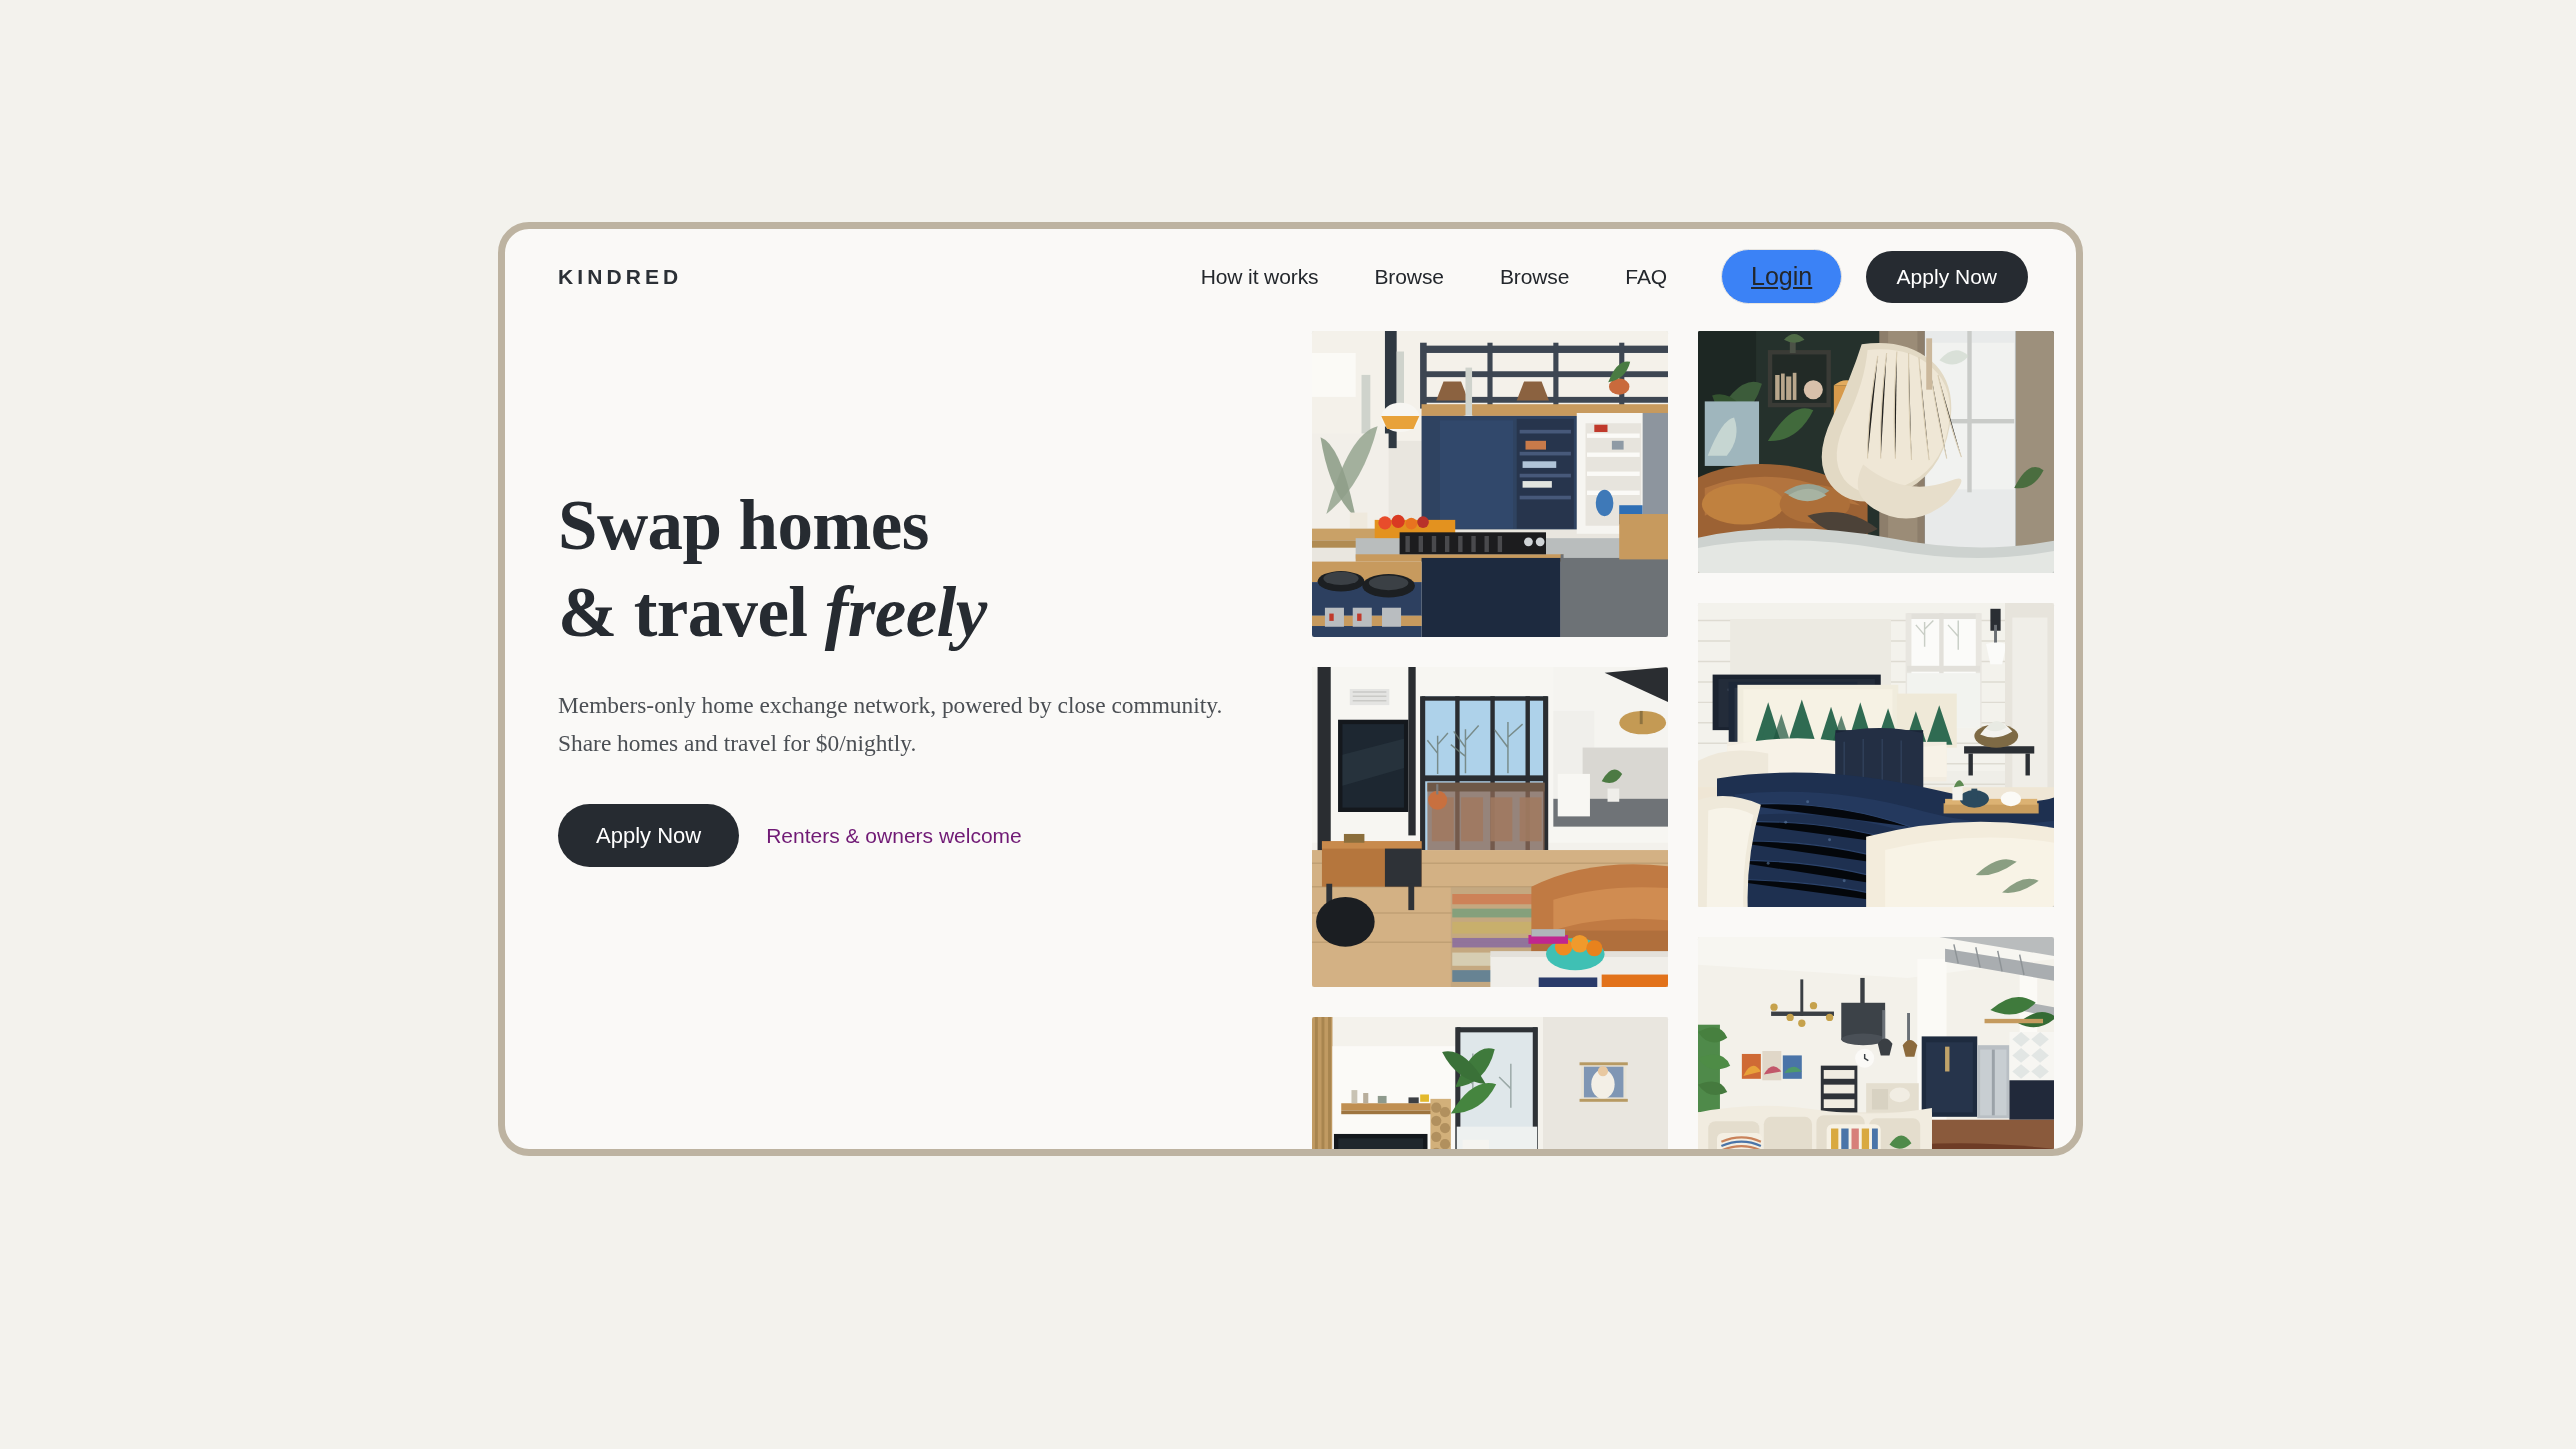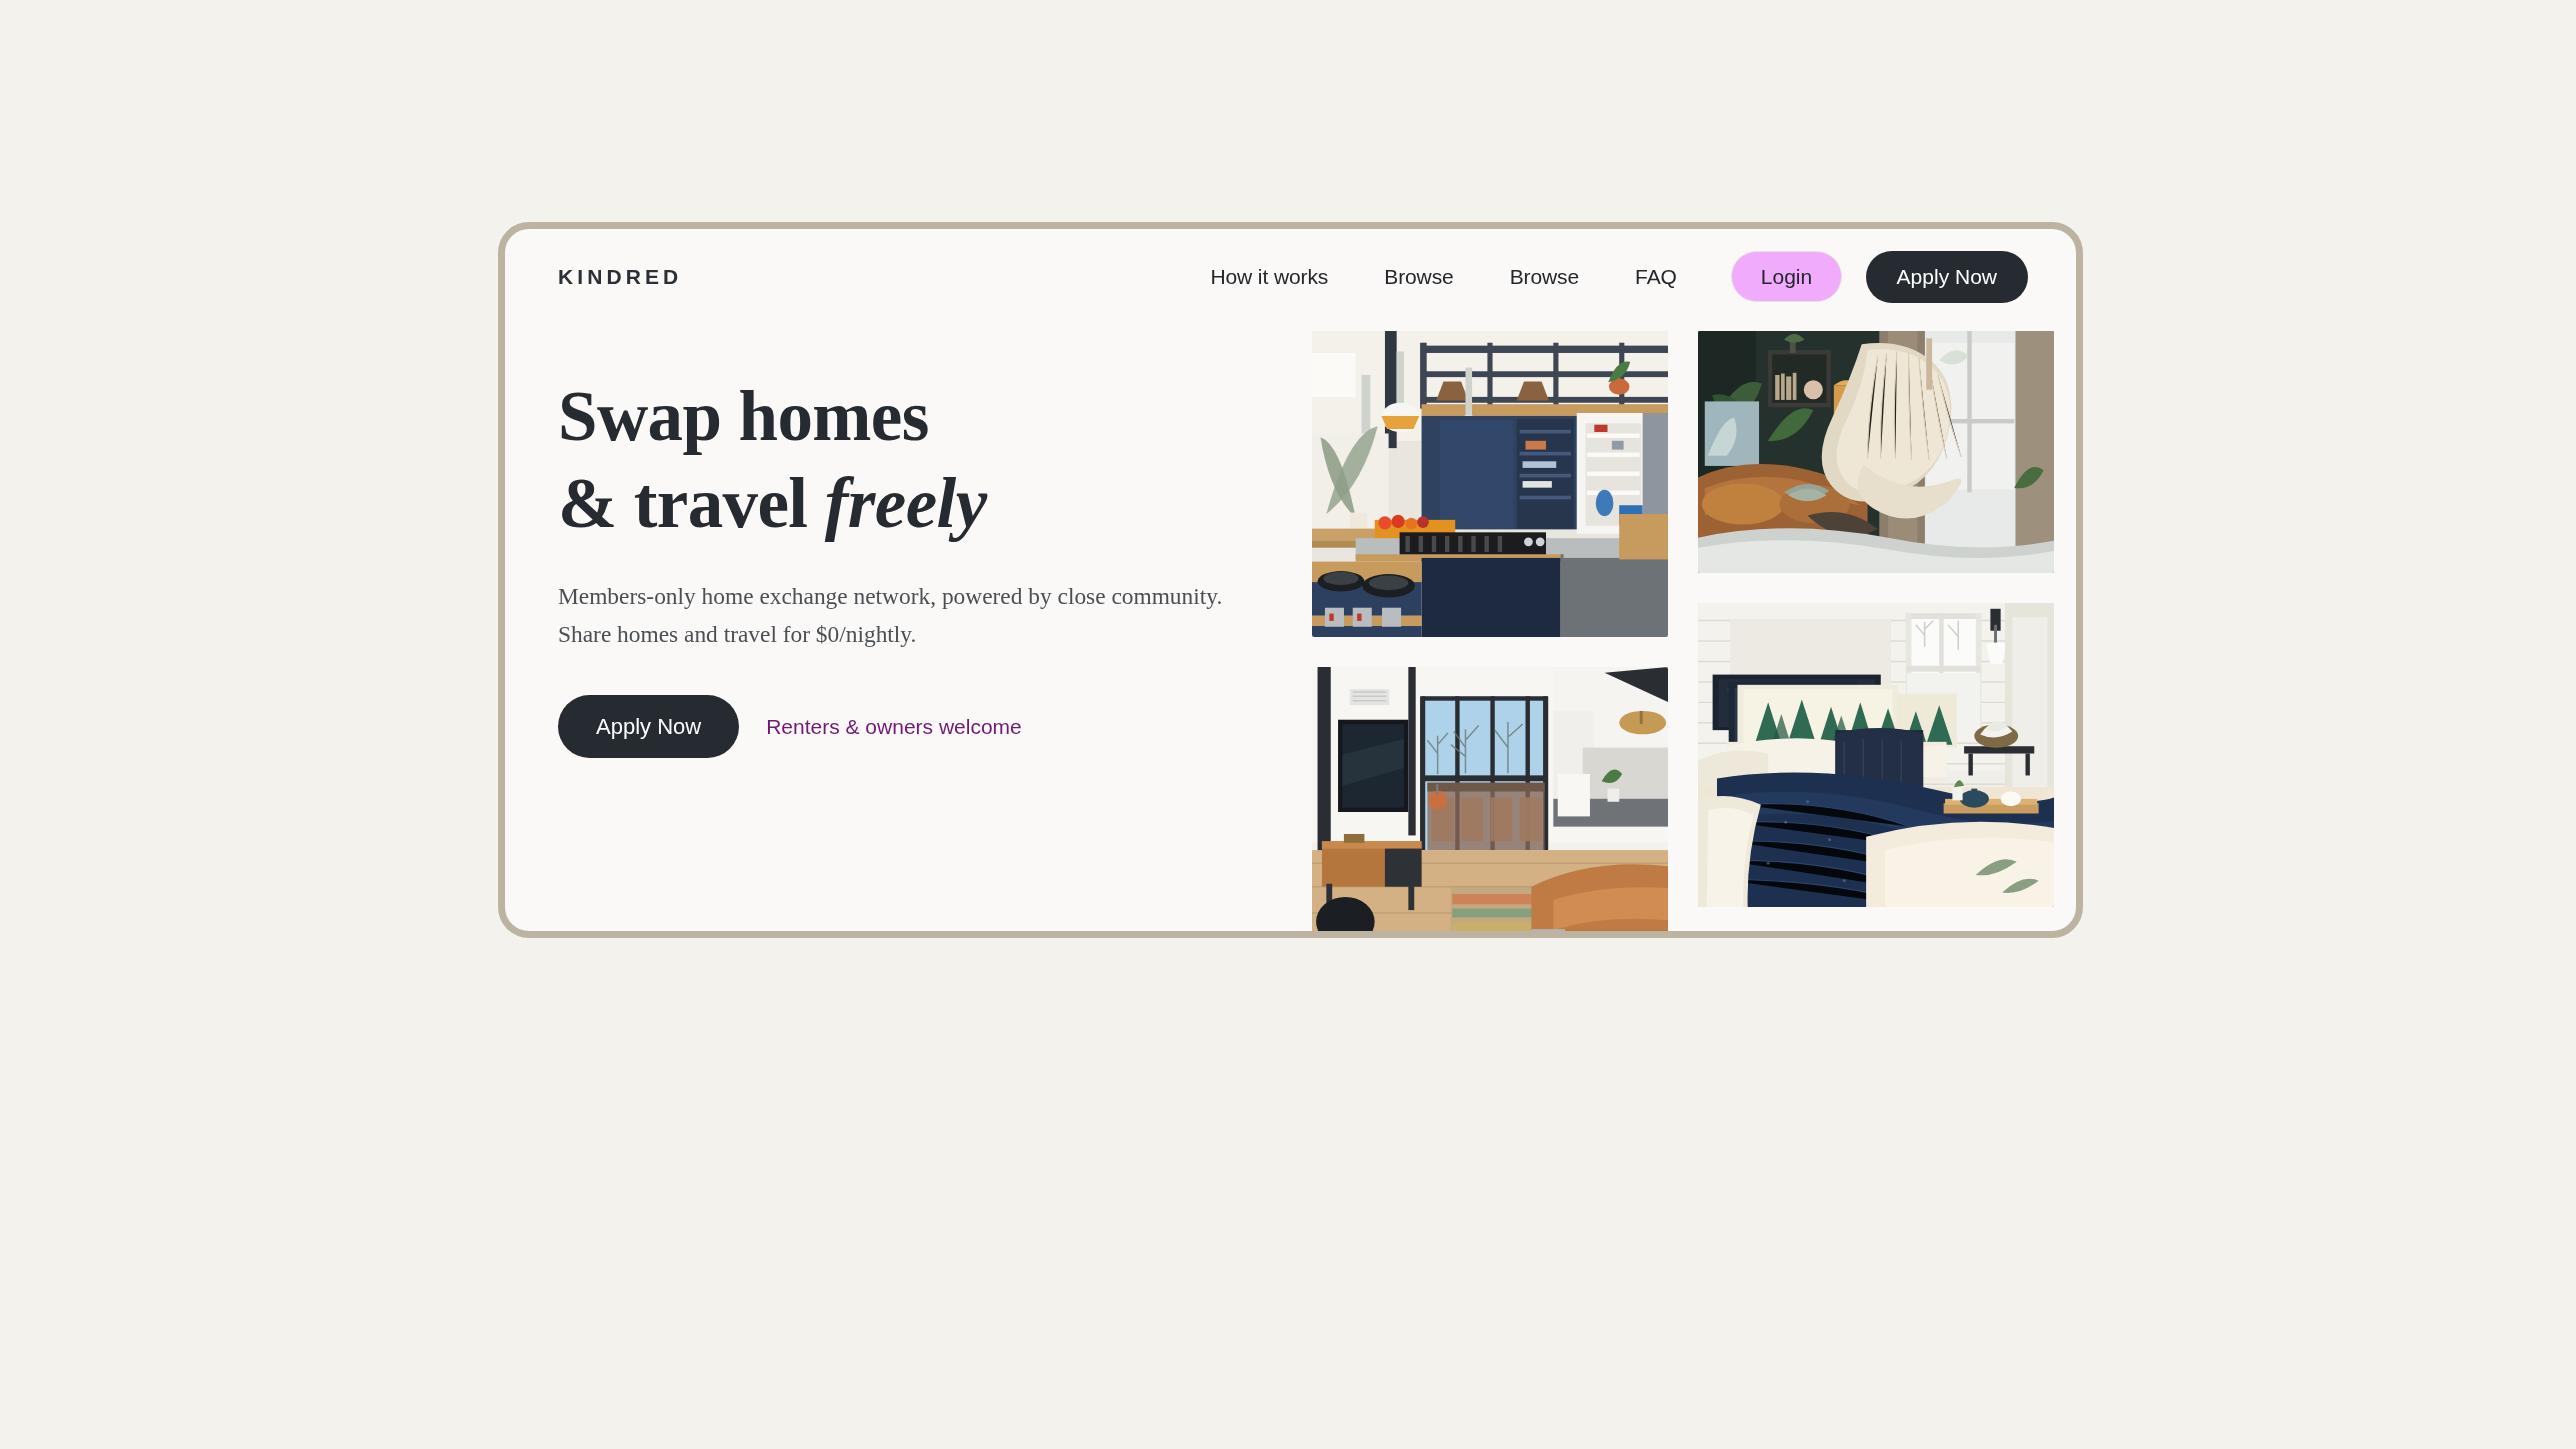--- a/index.html
+++ b/index.html
@@ -15,21 +15,21 @@
     font-family: "Liberation Sans", sans-serif;
     -webkit-font-smoothing: antialiased;
   }
 
   
   .frame {
     position: absolute;
     left: 498px;
     top: 222px;
     width: 1585px;
-    height: 716px;
+    height: 934px;
     border: 7.3px solid #bdb3a1;
     border-radius: 31px;
     background: #faf9f7;
     overflow: hidden;
     padding-left: 8px;
   }
 
   
   .nav {
     position: absolute;
@@ -64,30 +64,31 @@
     font-size: 21px;
     color: #23272c;
     letter-spacing: -0.1px;
     white-space: nowrap;
     padding: 0 24px;
     cursor: pointer;
     text-decoration: none;
   }
 
   .btn-login {
-    font-size: 21px;
+    font-size: 25px;
     color: #23272c;
-    background: #f0abfc;
+    background: #3b82f6;
     border: 1.5px solid #e6e4e0;
     border-radius: 731px;
     padding: 12.4px 29px;
     margin-left: 22px;
     cursor: pointer;
     white-space: nowrap;
     font-family: "Liberation Sans", sans-serif;
+    text-decoration: underline;
   }
 
   .btn-apply-nav {
     font-size: 21px;
     color: #ffffff;
     background: #262b31;
     border: none;
     border-radius: 731px;
     padding: 14px 31px;
     margin-left: 15.4px;

